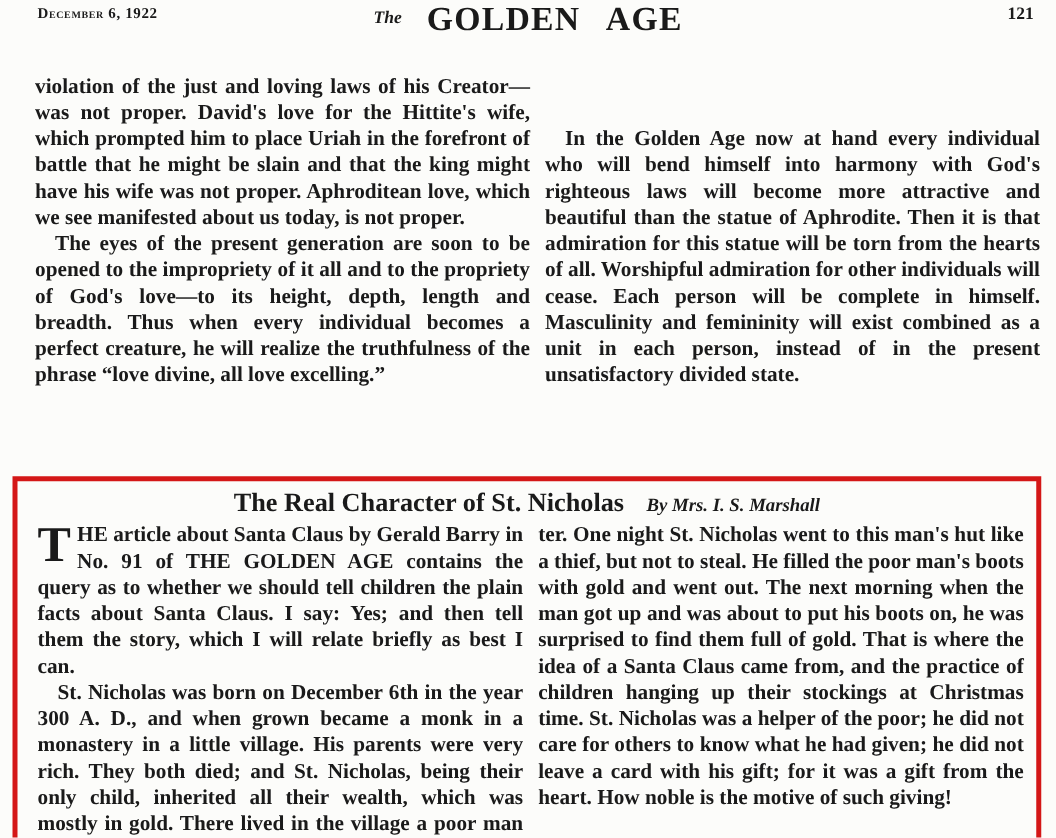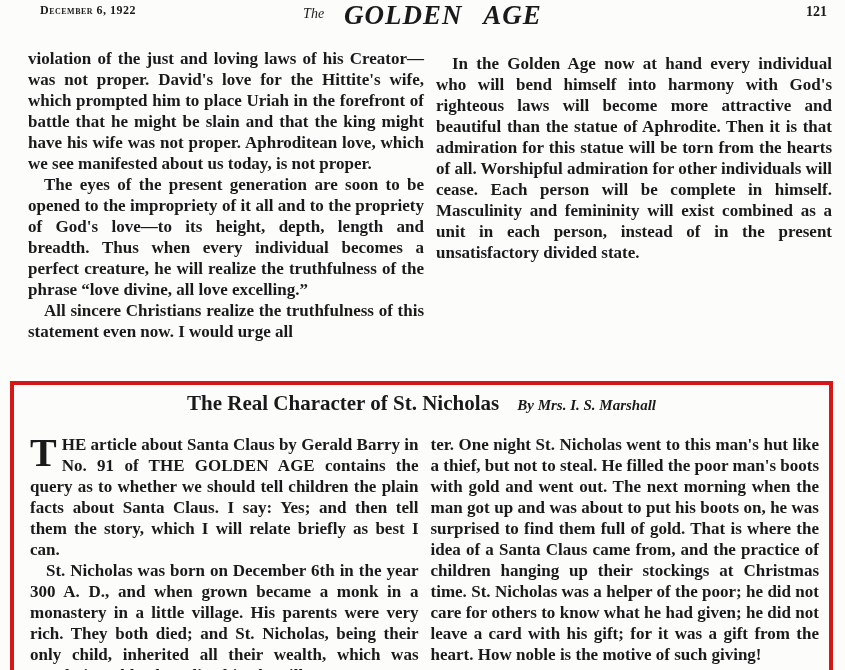--- a/index.html
+++ b/index.html
@@ -16,68 +16,68 @@
     font-family:"Liberation Serif","DejaVu Serif",serif;
     overflow:hidden;
     position:relative;
   }
   
   .page-header{
     position:relative;
     height:40px;
   }
   .issue-date{
-    position:absolute;left:40px;top:3px;
+    position:absolute;left:30px;top:3px;
     font-size:12px;font-weight:bold;
     font-variant:small-caps;letter-spacing:.5px;
   }
   .masthead{
     position:absolute;left:0;right:0;top:0;
     text-align:center;white-space:nowrap;
   }
   .masthead-the{
-    font-style:italic;font-weight:normal;
+    font-style:italic;font-weight:bold;
     font-size:14px;
     vertical-align:6px;
     margin-right:16px;
   }
   .masthead-title{
-    font-size:27px;font-weight:bold;font-style:italic;
+    font-size:27px;font-weight:bold;
     letter-spacing:1px;word-spacing:14px;
   }
   .page-number{
     position:absolute;right:18px;top:4px;
     font-size:14px;font-weight:bold;
   }
   
   .columns{
     display:flex;gap:12px;
     padding:0 13px 0 28px;
   }
   .col{
     flex:1;
     text-align:justify;
     font-size:17px;line-height:21px;
     font-weight:bold;
   }
   .col p{margin:0;text-indent:16px;}
   .col p.noindent{text-indent:0;}
   .col p.gap{margin-top:5px;}
-  .top-section{margin-top:8px;}
+  .top-section{margin-top:18px;align-items:flex-end;}
   
   .article-box{
     position:absolute;
     left:10px;top:381px;
     width:823px;height:310px;
     border:4px solid var(--red);
     background:var(--paper);
     padding-top:3px;
   }
   .article-heading{
-    margin:1px 0 18px;
+    margin:1px 0 1px;
     text-align:center;
     font-weight:bold;
     white-space:nowrap;
   }
   .article-title{font-size:21px;}
   .article-byline{
     font-size:15px;font-style:italic;
     margin-left:12px;
   }
   .article-box .columns{padding:0 10px 0 16px;}
@@ -99,21 +99,20 @@
       <span class="masthead-the">The</span>
       <span class="masthead-title">GOLDEN AGE</span>
     </span>
     <span class="page-number">121</span>
   </header>
 
   <main class="columns top-section">
     <div class="col">
       <p class="noindent">violation of the just and loving laws of his Creator—was not proper. David's love for the Hittite's wife, which prompted him to place Uriah in the forefront of battle that he might be slain and that the king might have his wife was not proper. Aphroditean love, which we see manifested about us today, is not proper.</p>
       <p>The eyes of the present generation are soon to be opened to the impropriety of it all and to the propriety of God's love—to its height, depth, length and breadth. Thus when every individual becomes a perfect creature, he will realize the truthfulness of the phrase “love divine, all love excelling.”</p>
-      <p>All sincere Christians realize the truthfulness of this statement even now. I would urge all</p>
     </div>
     <div class="col">
       <p class="gap">In the Golden Age now at hand every individual who will bend himself into harmony with God's righteous laws will become more attractive and beautiful than the statue of Aphrodite. Then it is that admiration for this statue will be torn from the hearts of all. Worshipful admiration for other individuals will cease. Each person will be complete in himself. Masculinity and femininity will exist combined as a unit in each person, instead of in the present unsatisfactory divided state.</p>
     </div>
   </main>
 
   <section class="article-box">
     <h2 class="article-heading">
       <span class="article-title">The Real Character of St. Nicholas</span>
       <span class="article-byline">By Mrs. I. S. Marshall</span>

